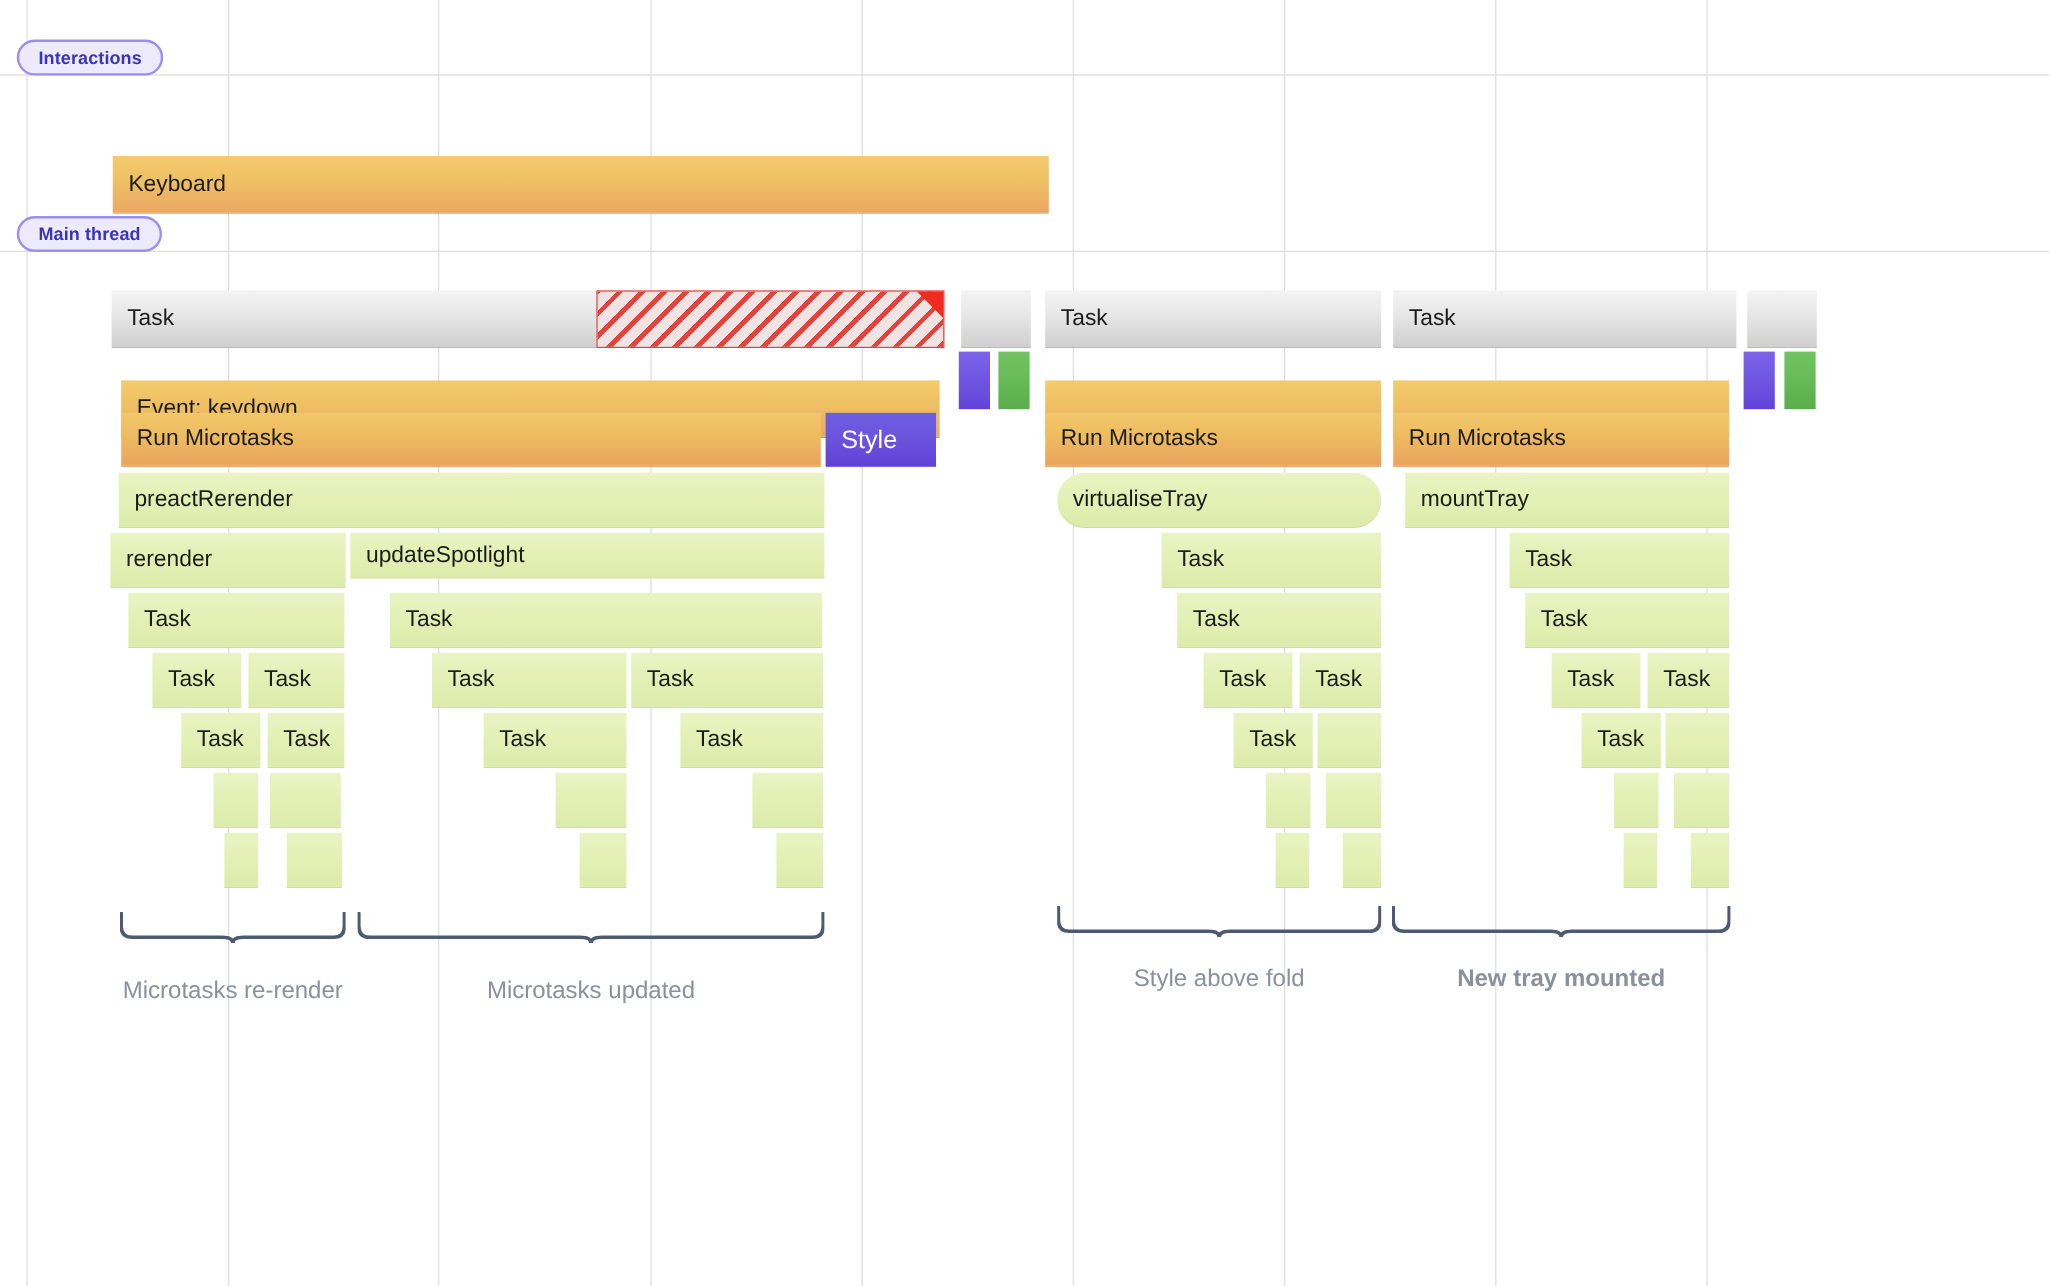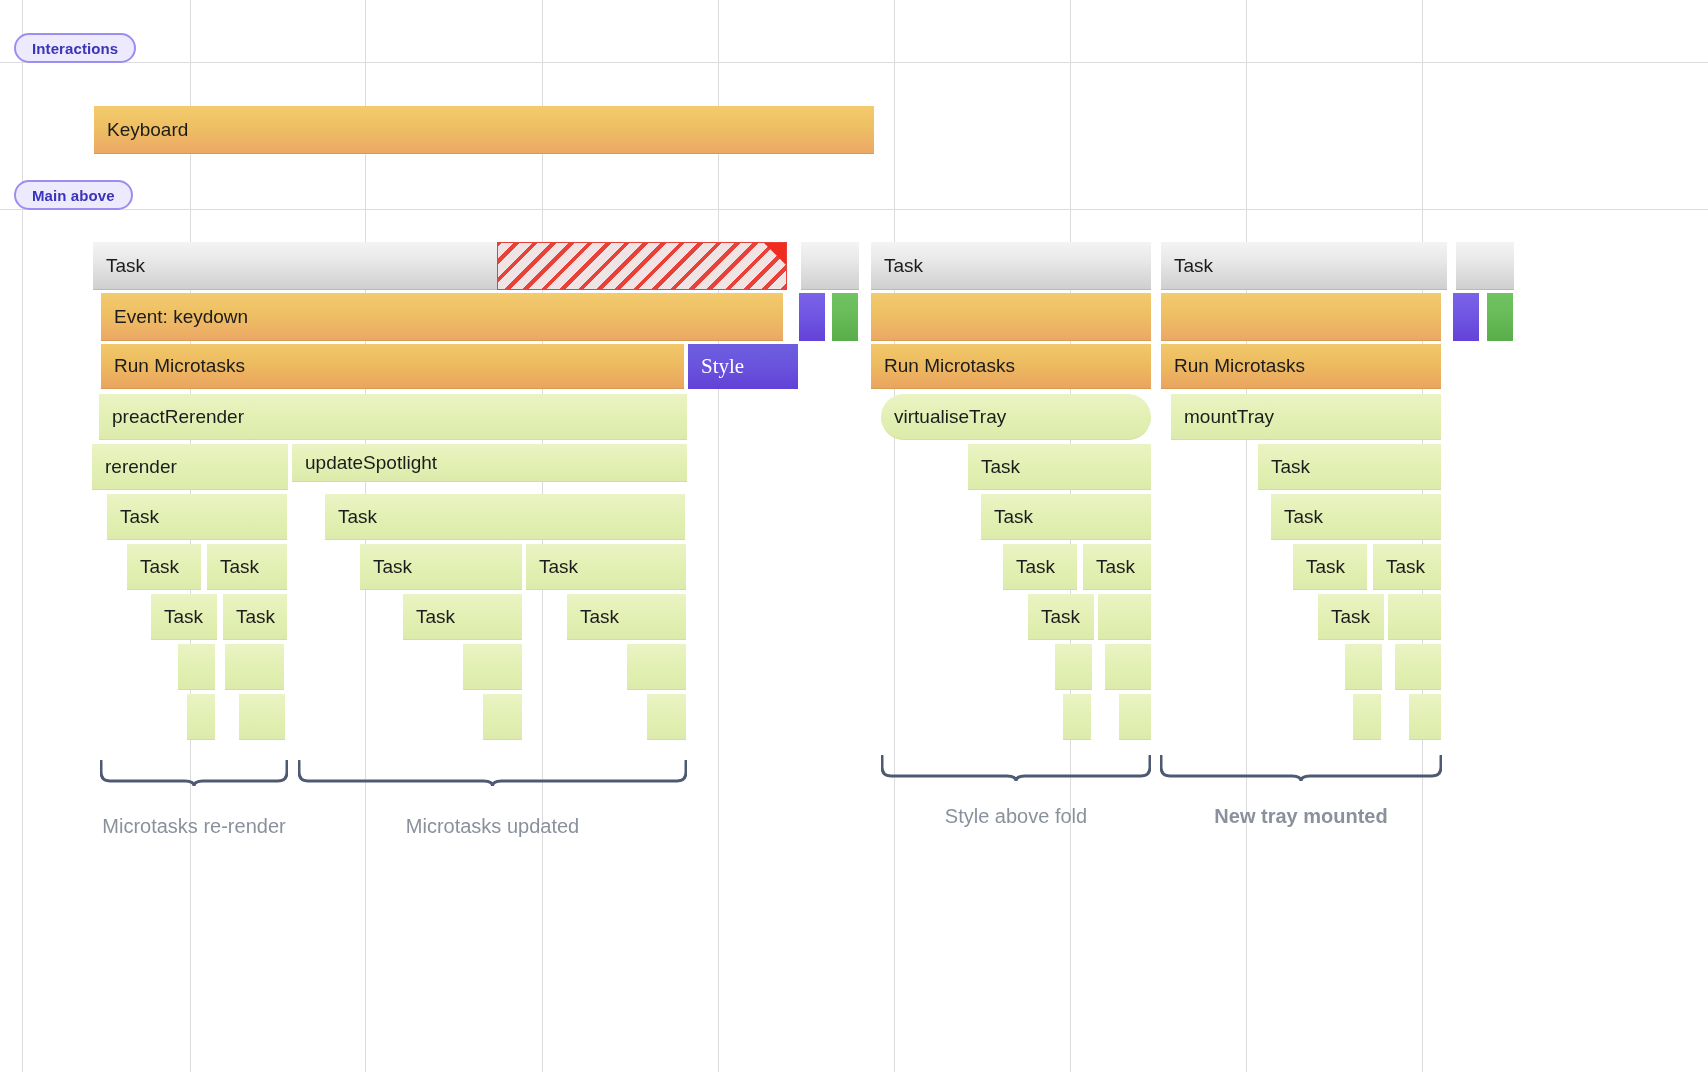--- a/index.html
+++ b/index.html
@@ -62,20 +62,21 @@
   }
   .blk.nolabel { padding-left: 0; }
 
   .k-task {
     background: linear-gradient(180deg, #f4f4f4 0%, #e6e6e6 45%, #cfcfcf 100%);
     border-bottom: 1px solid #b9b9b9;
   }
   .k-event {
     background: linear-gradient(180deg, #f3cb6e 0%, #eebf63 45%, #eca866 100%);
     border-bottom: 1px solid #d79a52;
+    margin-top: 24px;
   }
   .k-micro {
     background: linear-gradient(180deg, #f2c76a 0%, #edbb60 45%, #eaa45f 100%);
     border-bottom: 1px solid #d79a52;
   }
   .k-js {
     background: linear-gradient(180deg, #eaf3c4 0%, #e3f0b4 50%, #dcebab 100%);
     border-bottom: 1px solid #cfe098;
   }
   .k-style {
@@ -142,21 +143,21 @@
       <div class="gridline" style="left: 1422px; height: 1072px;"></div>
     </div>
 
   <div class="hline" style="top:62px; width:1708px;"></div>
   <div class="hline" style="top:209px; width:1708px;"></div>
 
   <div class="track-pill" style="left:14px; top:33px;">
     <span>Interactions</span>
   </div>
   <div class="track-pill" style="left:14px; top:180px;">
-    <span>Main above</span>
+    <span>Main thread</span>
   </div>
 
   <div id="interactions-layer">
       <div class="blk k-event" style="left: 94px; top: 106px; width: 780px; height: 48px;">
         <span>Keyboard</span>
       </div>
     </div>
   <div id="main-layer">
       <div class="blk k-task" style="left: 93px; top: 242px; width: 694px; height: 48px;">
         <span>Task</span>
@@ -174,21 +175,21 @@
       </div>
       <div class="blk k-purple nolabel" style="left: 799px; top: 293px; width: 26px; height: 48px;"></div>
       <div class="blk k-green nolabel" style="left: 832px; top: 293px; width: 26px; height: 48px;"></div>
       <div class="blk k-event nolabel" style="left: 871px; top: 293px; width: 280px; height: 48px;"></div>
       <div class="blk k-event nolabel" style="left: 1161px; top: 293px; width: 280px; height: 48px;"></div>
       <div class="blk k-purple nolabel" style="left: 1453px; top: 293px; width: 26px; height: 48px;"></div>
       <div class="blk k-green nolabel" style="left: 1487px; top: 293px; width: 26px; height: 48px;"></div>
       <div class="blk k-micro" style="left: 101px; top: 344px; width: 583px; height: 45px;">
         <span>Run Microtasks</span>
       </div>
-      <div class="blk k-style" style="left: 688px; top: 344px; width: 110px; height: 45px; font-family: Liberation Serif, serif;">
+      <div class="blk k-style" style="left: 688px; top: 344px; width: 92px; height: 45px;">
         <span>Style</span>
       </div>
       <div class="blk k-micro" style="left: 871px; top: 344px; width: 280px; height: 45px;">
         <span>Run Microtasks</span>
       </div>
       <div class="blk k-micro" style="left: 1161px; top: 344px; width: 280px; height: 45px;">
         <span>Run Microtasks</span>
       </div>
       <div class="blk k-js" style="left: 99px; top: 394px; width: 588px; height: 46px;">
         <span>preactRerender</span>

